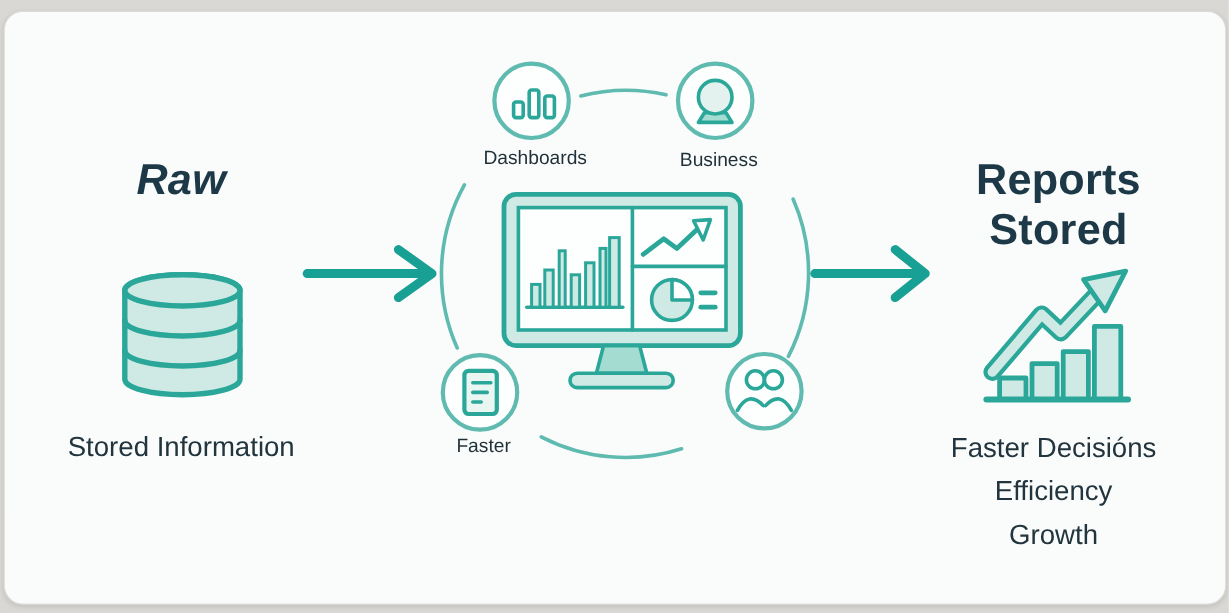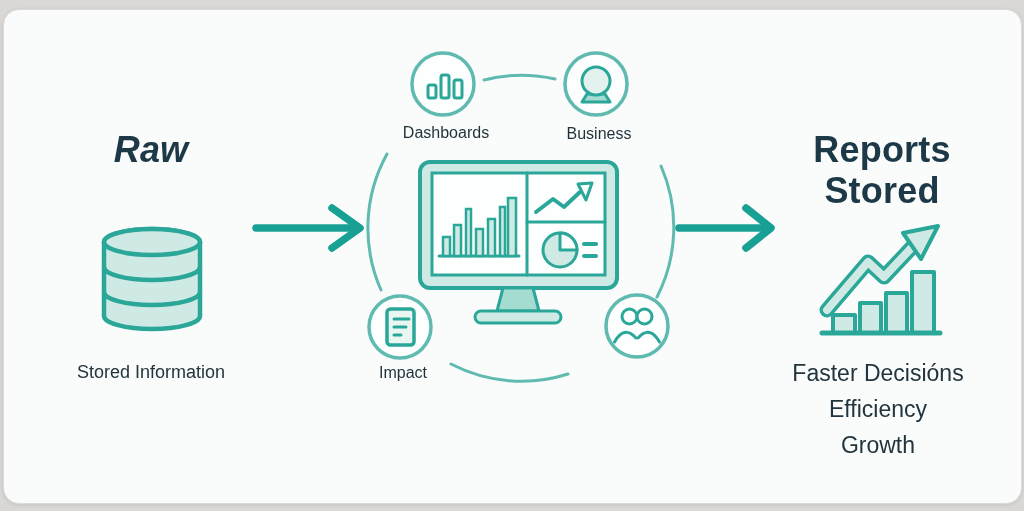--- a/index.html
+++ b/index.html
@@ -10,21 +10,21 @@
   html,body{margin:0;padding:0;}
   body{width:1024px;height:511px;background:var(--page_bg);
        font-family:"Liberation Sans","DejaVu Sans",sans-serif;overflow:hidden;}
   .stage{position:relative;width:1024px;height:511px;}
   .card{position:absolute;left:3px;top:9px;width:1017px;height:493px;
         background:var(--card_bg);border:1px solid #dddbd7;border-radius:16px;
         box-shadow:0 1px 4px rgba(0,0,0,.10);}
   svg.art{position:absolute;left:0;top:0;width:1024px;height:511px;}
   .txt{position:absolute;text-align:center;}
   .heading{font-size:36px;font-weight:700;color:var(--heading);line-height:41px;letter-spacing:.2px;}
-  .caption{font-size:18px;font-weight:400;color:var(--text);line-height:30px;}
+  .caption{font-size:23px;font-weight:400;color:var(--text);line-height:30px;}
   .outcomes{font-size:23px;font-weight:400;color:var(--text);line-height:36px;}
   .cap-label{font-size:16px;font-weight:400;color:#1f3039;line-height:26px;}
   
   .ln{fill:none;stroke:var(--outline);stroke-linecap:round;stroke-linejoin:round;}
   .ring{fill:none;stroke:var(--ring);stroke-width:3;stroke-linecap:round;}
   .arrow{fill:none;stroke:var(--accent);stroke-width:7.5;stroke-linecap:round;stroke-linejoin:round;}
   .fl{fill:var(--fill_light);}
   .fm{fill:var(--fill_mid);}
   .fw{fill:var(--screen);}
 </style>
@@ -137,21 +137,21 @@
   </svg>
 
   <div class="txt heading" style="left:41px;top:129px;width:220px;font-style:italic;">
     <div>Raw</div>
   </div>
 
   <div class="txt caption" style="left:11px;top:357px;width:280px;">Stored Information</div>
 
   <div class="txt cap-label" style="left:366px;top:120px;width:160px;">Dashboards</div>
   <div class="txt cap-label" style="left:519px;top:121px;width:160px;">Business</div>
-  <div class="txt cap-label" style="left:323px;top:360px;width:160px;">Impact</div>
+  <div class="txt cap-label" style="left:323px;top:360px;width:160px;">Faster</div>
 
   <div class="txt heading" style="left:752px;top:129px;width:260px;">
     <div>Reports</div>
     <div>Stored</div>
   </div>
 
   <div class="txt outcomes" style="left:728px;top:355px;width:300px;">
     <div>Faster Decisións</div>
     <div>Efficiency</div>
     <div>Growth</div>

